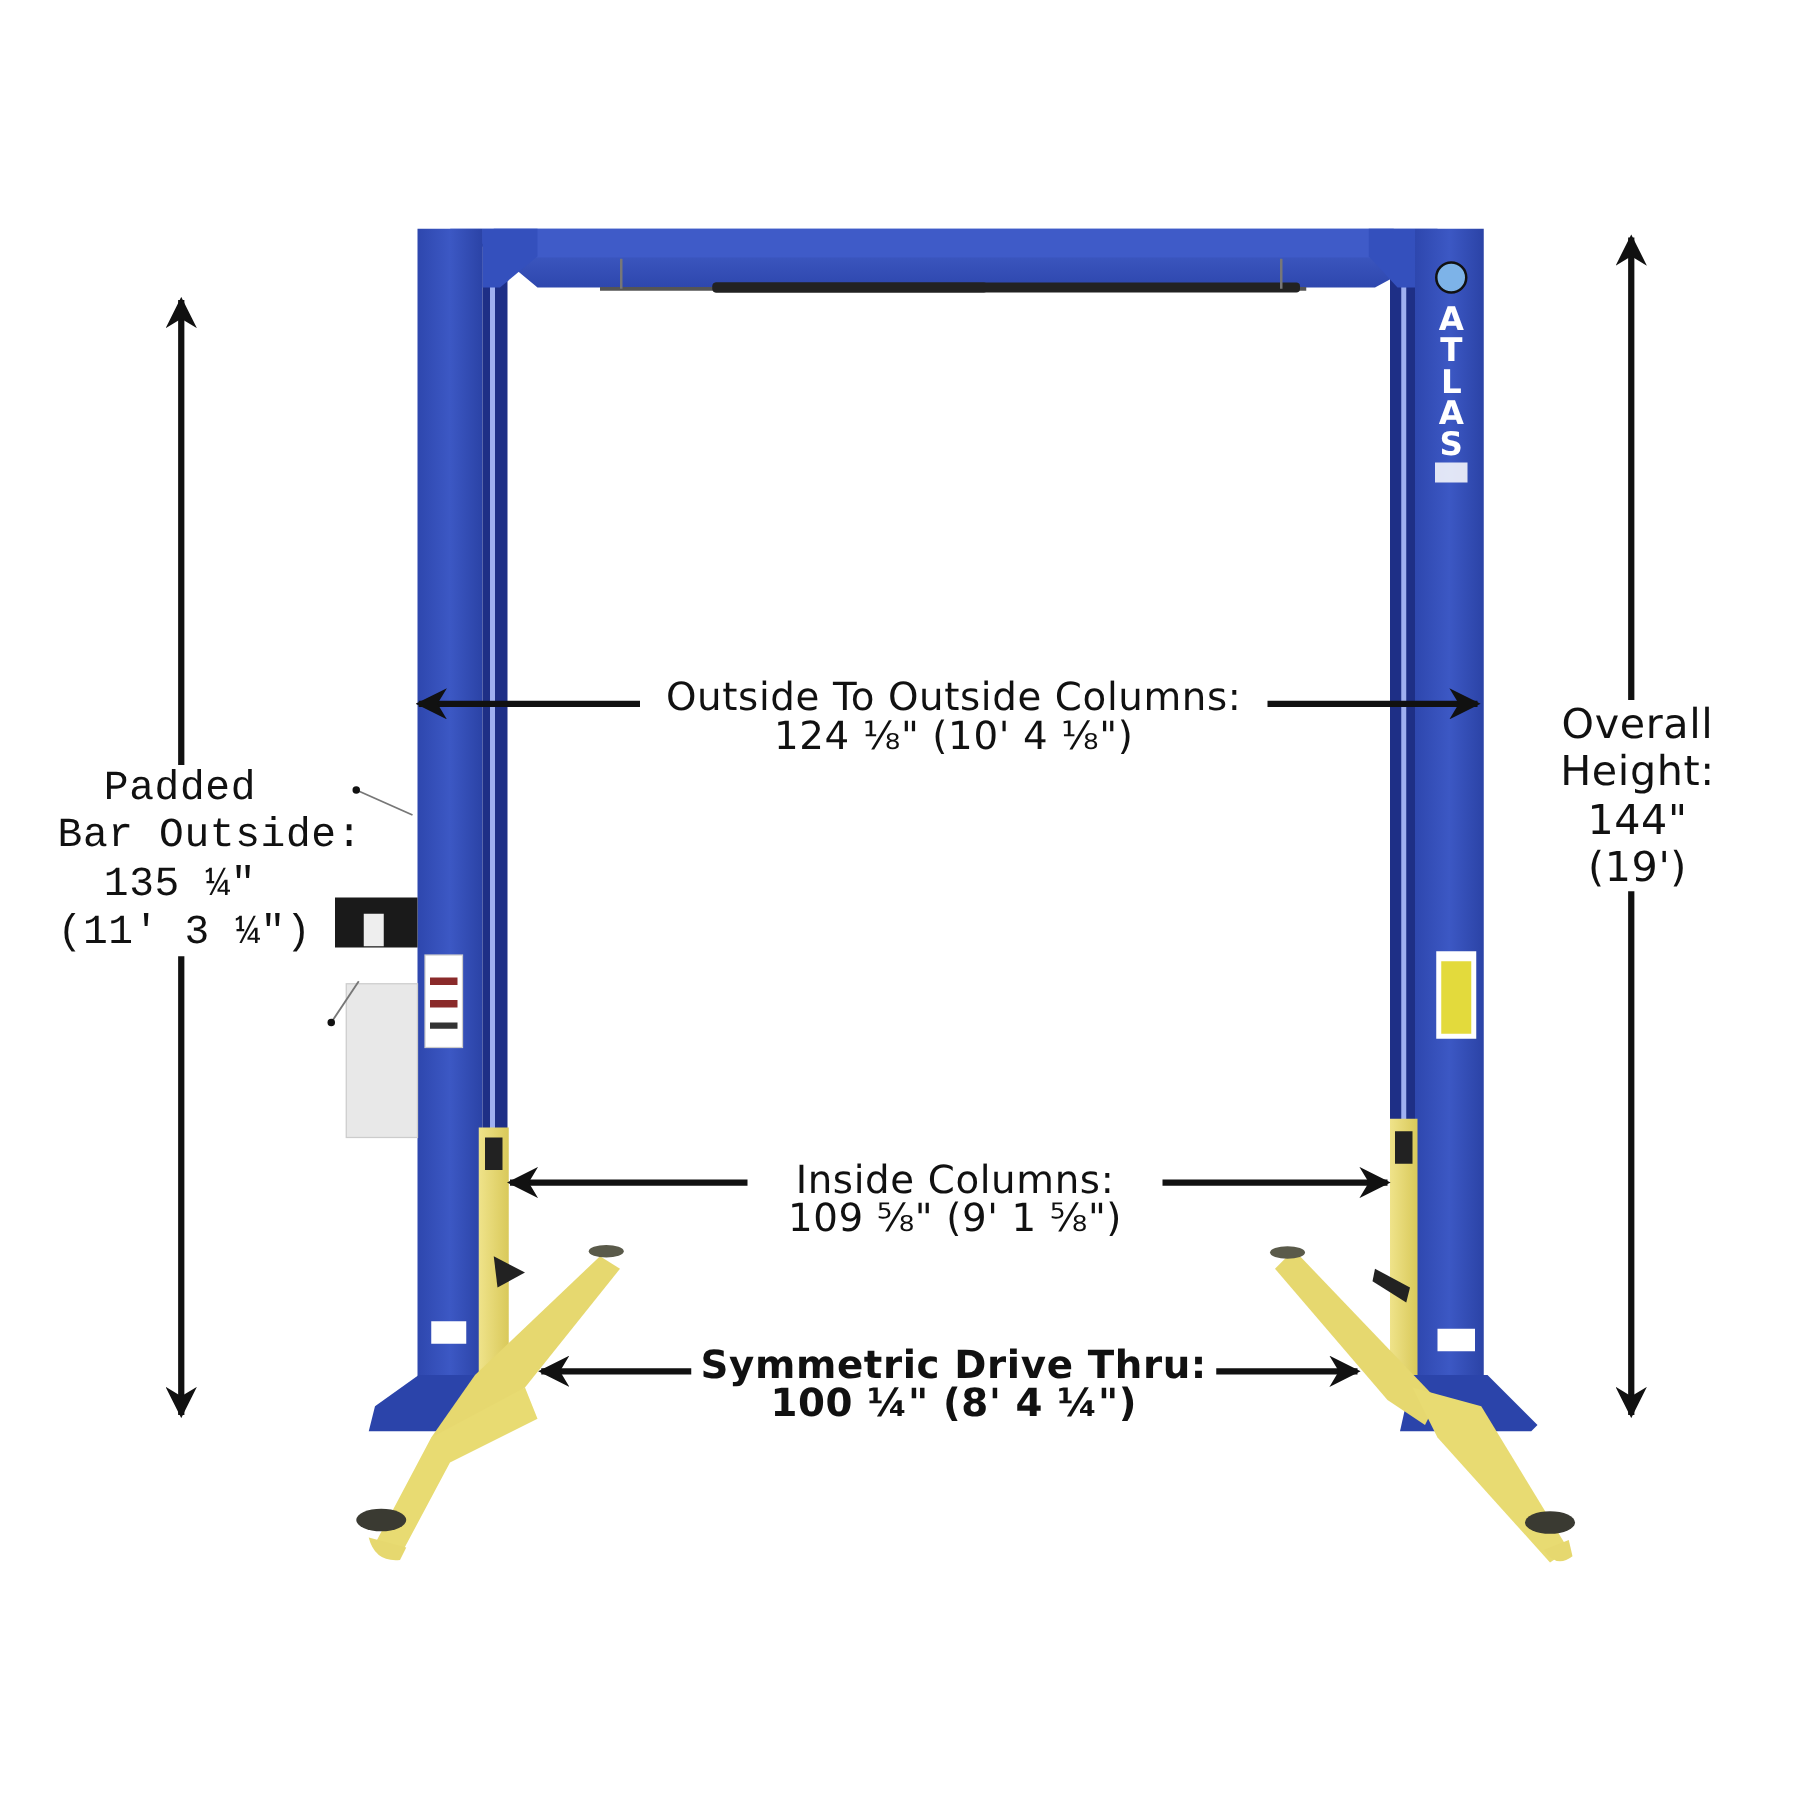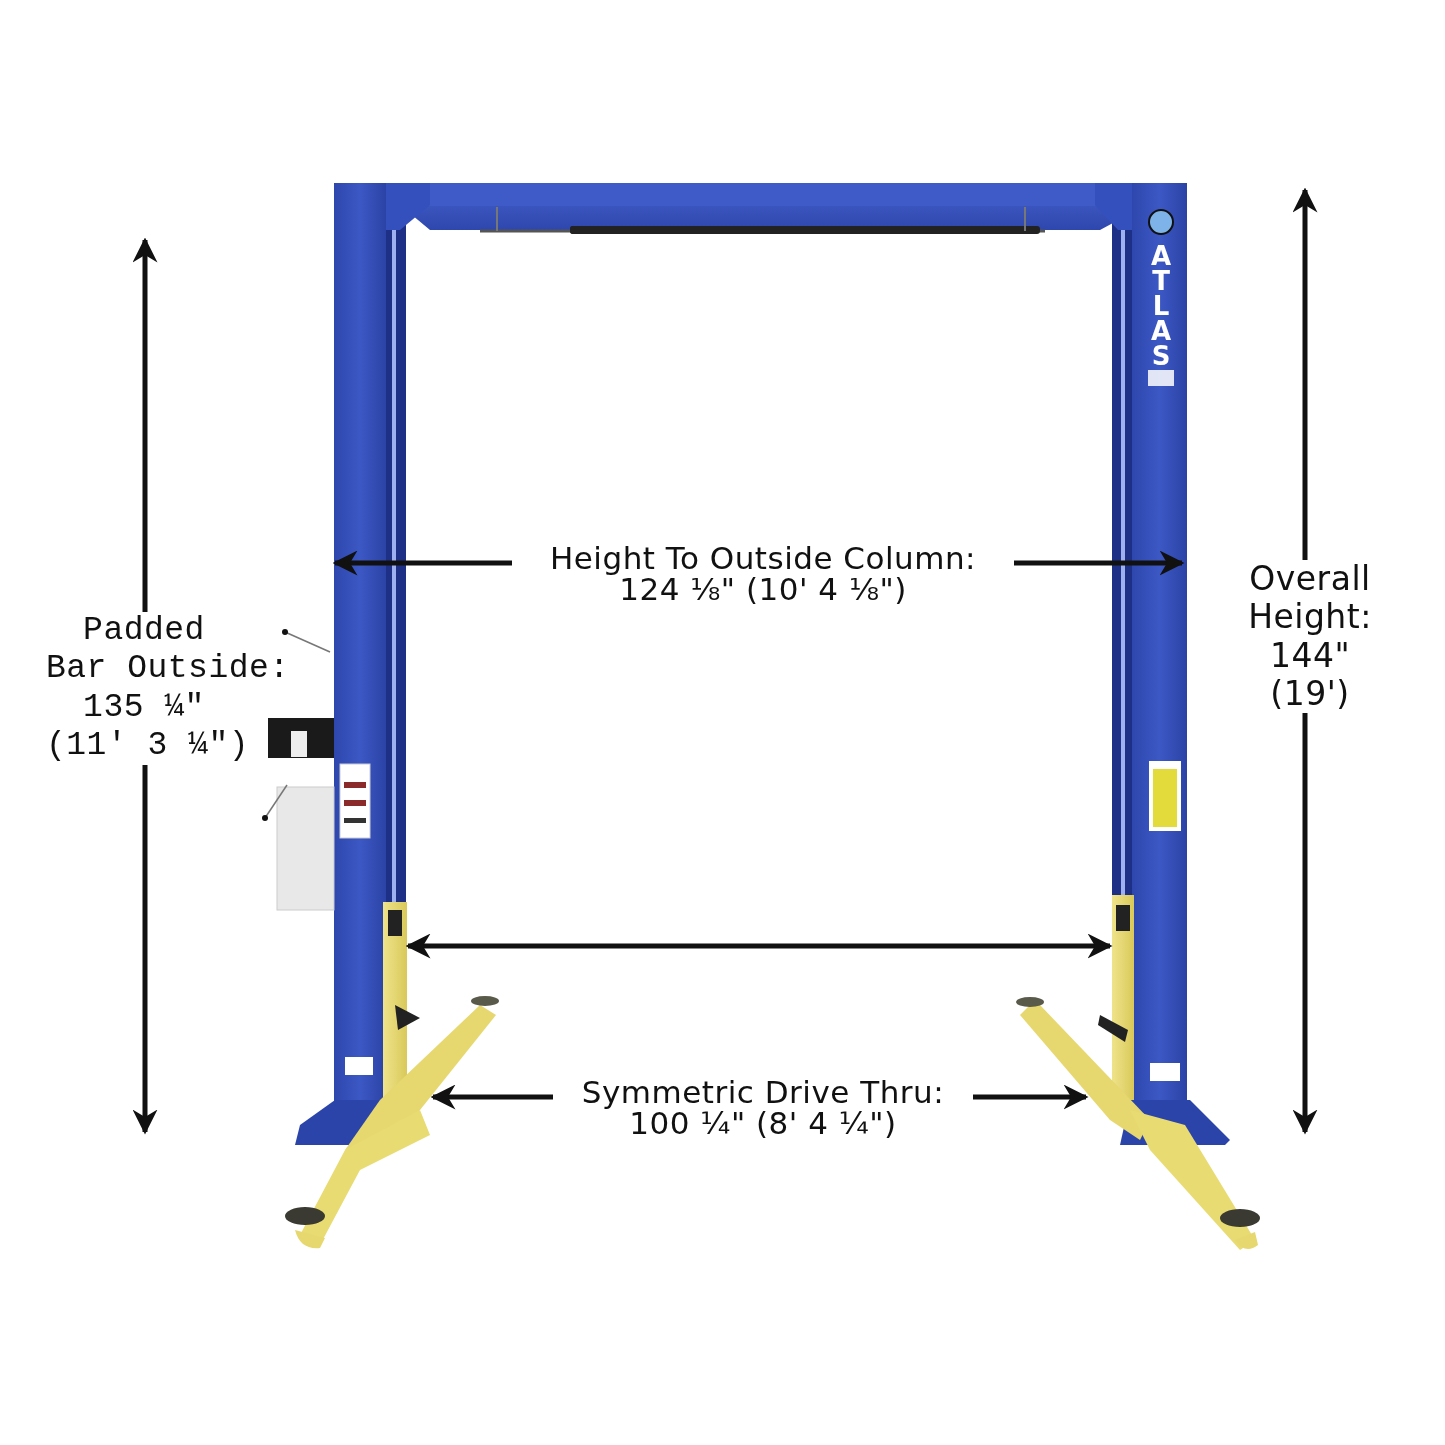--- a/index.html
+++ b/index.html
@@ -120,26 +120,30 @@
 
   <div class="brand" style="left:1146px; top:244px;">
     <span>A</span>
     <span>T</span>
     <span>L</span>
     <span>A</span>
     <span>S</span>
   </div>
 
   <div class="label lbl-big" style="left:512px; top:543px; width:490px;">
-    <span>Height To Outside Column:</span>
+    <span>Outside To Outside Columns:</span>
     <span>124 ⅛" (10' 4 ⅛")</span>
   </div>
 
+  <div class="label lbl-big" style="left:598px; top:929px; width:320px;">
+    <span>Inside Columns:</span>
+    <span>109 ⅝" (9' 1 ⅝")</span>
+  </div>
 
-  <div class="label lbl-big" style="left:553px; top:1077px; width:408px;">
+  <div class="label lbl-big" style="left:553px; top:1077px; width:408px;font-weight:bold;">
     <span>Symmetric Drive Thru:</span>
     <span>100 ¼" (8' 4 ¼")</span>
   </div>
 
   <div class="label lbl-side" style="left:40px; top:612px; width:196px;font-family:Liberation Mono, monospace;">
     <span>Padded</span>
     <span>Bar Outside:</span>
     <span>135 ¼"</span>
     <span>(11' 3 ¼")</span>
   </div>

